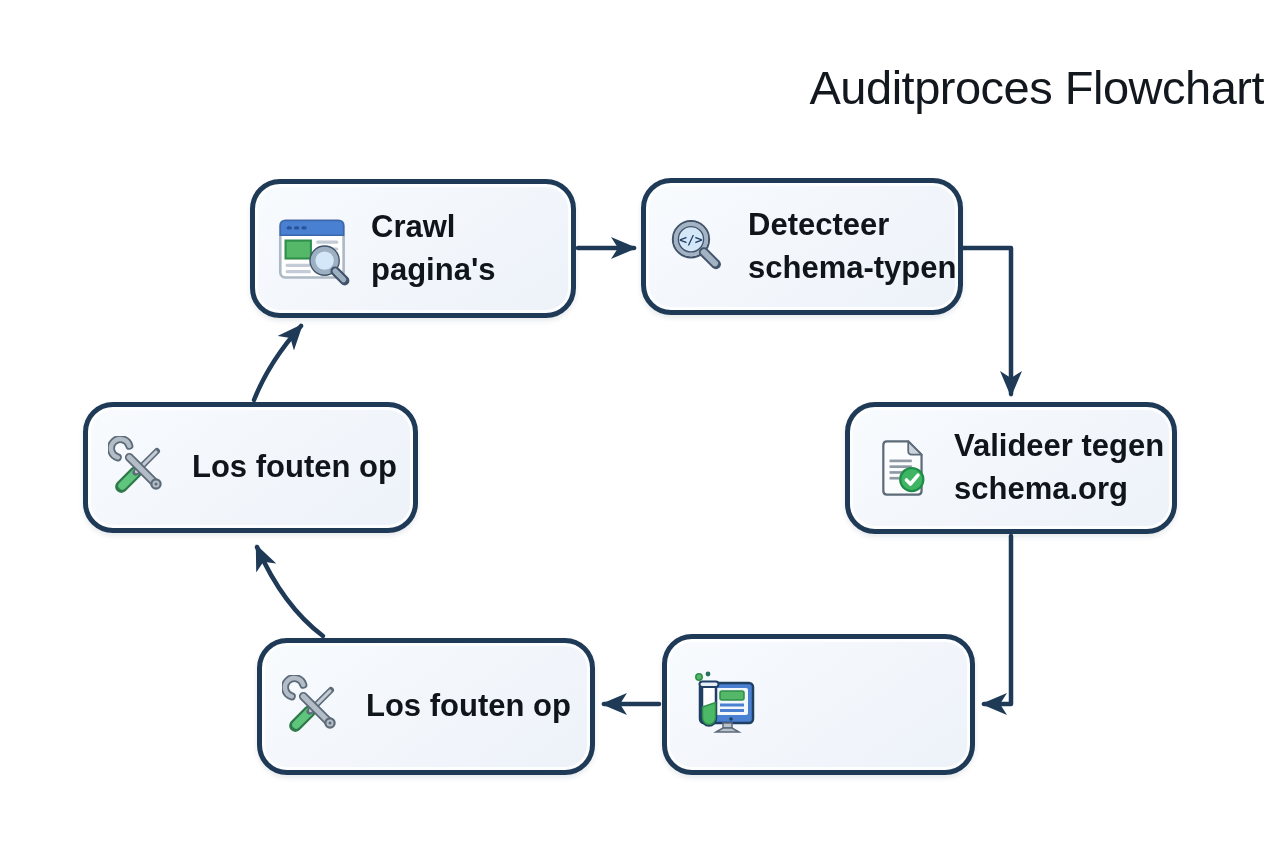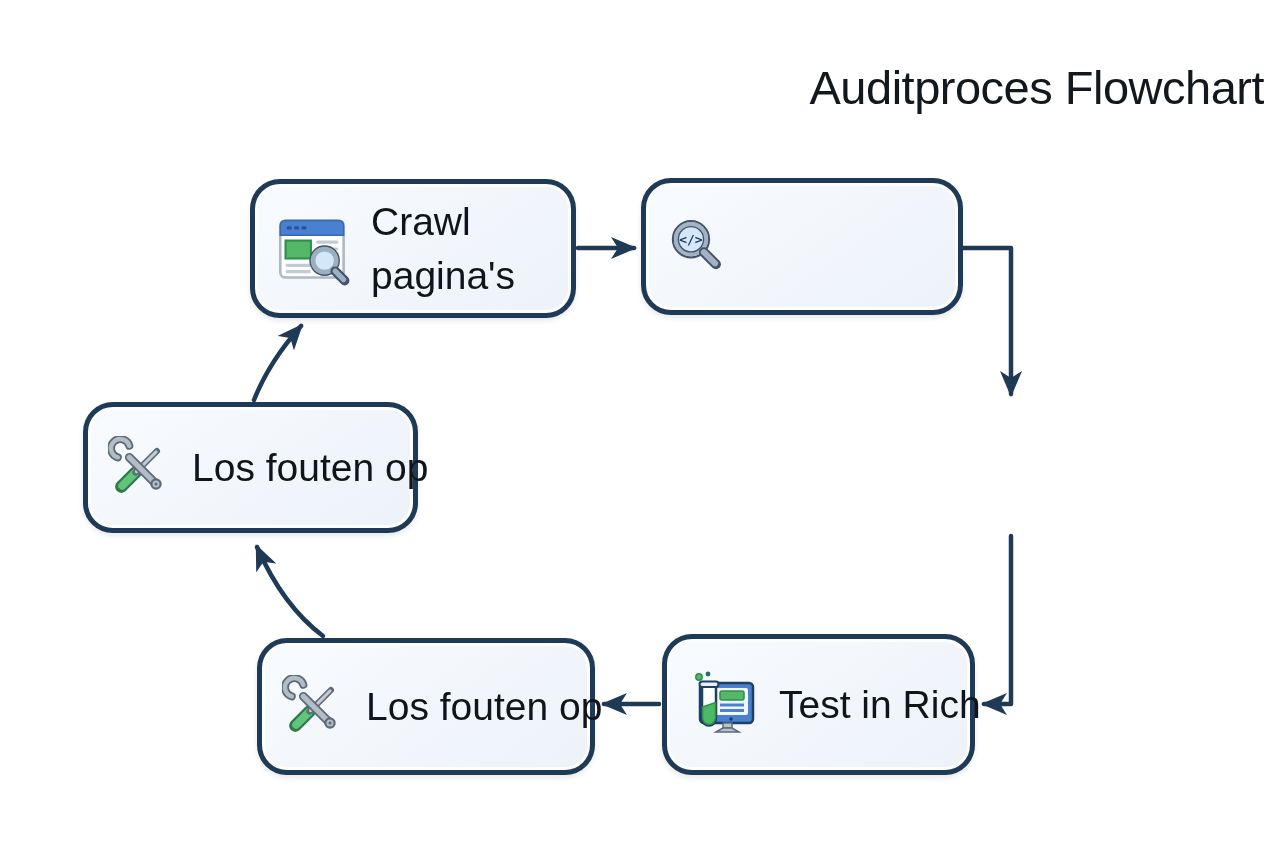--- a/index.html
+++ b/index.html
@@ -14,21 +14,21 @@
   }
   .arrows{position:absolute;left:0;top:0;pointer-events:none;}
   .node{
     position:absolute;box-sizing:border-box;display:flex;align-items:center;
     gap:20px;padding:0 14px 0 20px;
     border:5px solid var(--node-border,#1e3a57);border-radius:30px;
     background:linear-gradient(145deg,#f8fbfe 0%,#edf2f9 100%);
     box-shadow:inset 0 0 0 3px rgba(255,255,255,.85), 0 3px 5px rgba(25,45,75,.10);
   }
   .icon{flex:0 0 auto;display:flex;}
-  .label{font-size:39px;font-weight:400;color:#10151c;line-height:1.38;}
+  .label{font-size:31px;font-weight:700;color:#10151c;line-height:1.38;}
   .label span{display:block;white-space:nowrap;}
 </style>
 </head>
 <body>
 
 <div class="canvas">
 
   <div class="title">Auditproces Flowchart</div>
 
   <svg class="arrows" width="1264" height="848" viewBox="0 0 1264 848">
@@ -77,43 +77,64 @@
     <span class="icon">
       <svg width="62" height="62" viewBox="0 0 72 72">
         <circle cx="29" cy="27" r="21" fill="#d4e7f8" stroke="#42536a" stroke-width="2.5"></circle>
         <circle cx="29" cy="27" r="17.5" fill="none" stroke="#a3b3c4" stroke-width="5"></circle>
         <circle cx="29" cy="27" r="14.6" fill="none" stroke="#42536a" stroke-width="1.6"></circle>
         <text x="29" y="32.5" font-size="15" font-weight="bold" text-anchor="middle" fill="#1e3f66" font-family="DejaVu Sans Mono, monospace">&lt;/&gt;</text>
         <line x1="44" y1="42" x2="58" y2="56" stroke="#42536a" stroke-width="11.5" stroke-linecap="round"></line>
         <line x1="44" y1="42" x2="57" y2="55" stroke="#a3b3c4" stroke-width="7" stroke-linecap="round"></line>
       </svg>
     </span>
+    <span class="label">
+      <span>Detecteer</span>
+      <span>schema-typen</span>
+    </span>
   </div>
 
+  <div class="node" style="left:845px;top:402px;width:332px;height:132px;">
+    <span class="icon">
+      <svg width="64" height="64" viewBox="0 0 72 72">
+        <path d="M15 10 q0 -4 4 -4 h24 l15 15 v41 q0 4 -4 4 h-35 q-4 0 -4 -4 z" fill="#fbfcfd" stroke="#5d6a78" stroke-width="2.5" stroke-linejoin="round"></path>
+        <path d="M43 6 v11 q0 4 4 4 h11 z" fill="#ccd5de" stroke="#5d6a78" stroke-width="2" stroke-linejoin="round"></path>
+        <line x1="22" y1="28" x2="47" y2="28" stroke="#8e99a5" stroke-width="3"></line>
+        <line x1="22" y1="34.5" x2="47" y2="34.5" stroke="#8e99a5" stroke-width="3"></line>
+        <line x1="22" y1="41" x2="36" y2="41" stroke="#8e99a5" stroke-width="3"></line>
+        <line x1="22" y1="47.5" x2="33" y2="47.5" stroke="#8e99a5" stroke-width="3"></line>
+        <circle cx="47" cy="49" r="13" fill="#3eb563" stroke="#1f8c47" stroke-width="2.5"></circle>
+        <path d="M41 49.5 l4.5 4.5 L54 44" stroke="#ffffff" stroke-width="4" fill="none" stroke-linecap="round" stroke-linejoin="round"></path>
+      </svg>
+    </span>
+    <span class="label">
+      <span>Valideer tegen</span>
+      <span>schema.org</span>
+    </span>
+  </div>
 
   <div class="node" style="left:662px;top:634px;width:313px;height:141px;">
     <span class="icon">
       <svg width="72" height="72" viewBox="0 0 72 72">
         <rect x="13" y="14" width="53" height="40" rx="4" fill="#4a80d1" stroke="#1f3f63" stroke-width="2.5"></rect>
         <rect x="18" y="19" width="43" height="27" rx="2" fill="#f2f7fc"></rect>
         <rect x="33" y="22" width="24" height="9" rx="2" fill="#54b868" stroke="#2f8f4b" stroke-width="1.5"></rect>
         <line x1="33" y1="36" x2="57" y2="36" stroke="#4a80d1" stroke-width="3"></line>
         <line x1="33" y1="41.5" x2="57" y2="41.5" stroke="#4a80d1" stroke-width="3"></line>
         <circle cx="44" cy="50" r="1.8" fill="#1f3f63"></circle>
         <rect x="36" y="54" width="9" height="5" fill="#b9c3cf" stroke="#5d6a78" stroke-width="1.5"></rect>
         <path d="M29 63 l7 -4 h9 l7 4 z" fill="#b9c3cf" stroke="#5d6a78" stroke-width="1.5"></path>
         <path d="M15 16 h14 v33 a7 7.5 0 0 1 -14 0 z" fill="#ffffff" stroke="#1f3f63" stroke-width="2.5"></path>
         <path d="M15.5 38 L28.5 33.5 v15 a6.5 7 0 0 1 -13 0 z" fill="#4cb966" stroke="#2f8f4b" stroke-width="1.5"></path>
         <rect x="12.5" y="12.5" width="19" height="5.5" rx="2.7" fill="#e8eef5" stroke="#1f3f63" stroke-width="2"></rect>
         <circle cx="12" cy="8" r="3.2" fill="#54b868" stroke="#2f8f4b" stroke-width="1.5"></circle>
         <circle cx="21" cy="5" r="2.4" fill="#2a6f64"></circle>
       </svg>
     </span>
     <span class="label">
-      <span>Test in Rich</span>
     </span>
   </div>
 
   <div class="node" style="left:257px;top:638px;width:338px;height:137px;">
     <span class="icon">
       <svg width="64" height="64" viewBox="0 0 72 72">
         <line x1="15" y1="57" x2="31" y2="41" stroke="#2f7a4b" stroke-width="14" stroke-linecap="round"></line>
         <line x1="16" y1="56" x2="30" y2="42" stroke="#5fc47c" stroke-width="9" stroke-linecap="round"></line>
         <line x1="31" y1="41" x2="55" y2="17" stroke="#5d6a78" stroke-width="7" stroke-linecap="round"></line>
         <line x1="32" y1="40" x2="54" y2="18" stroke="#c3ccd6" stroke-width="3.5" stroke-linecap="round"></line>

